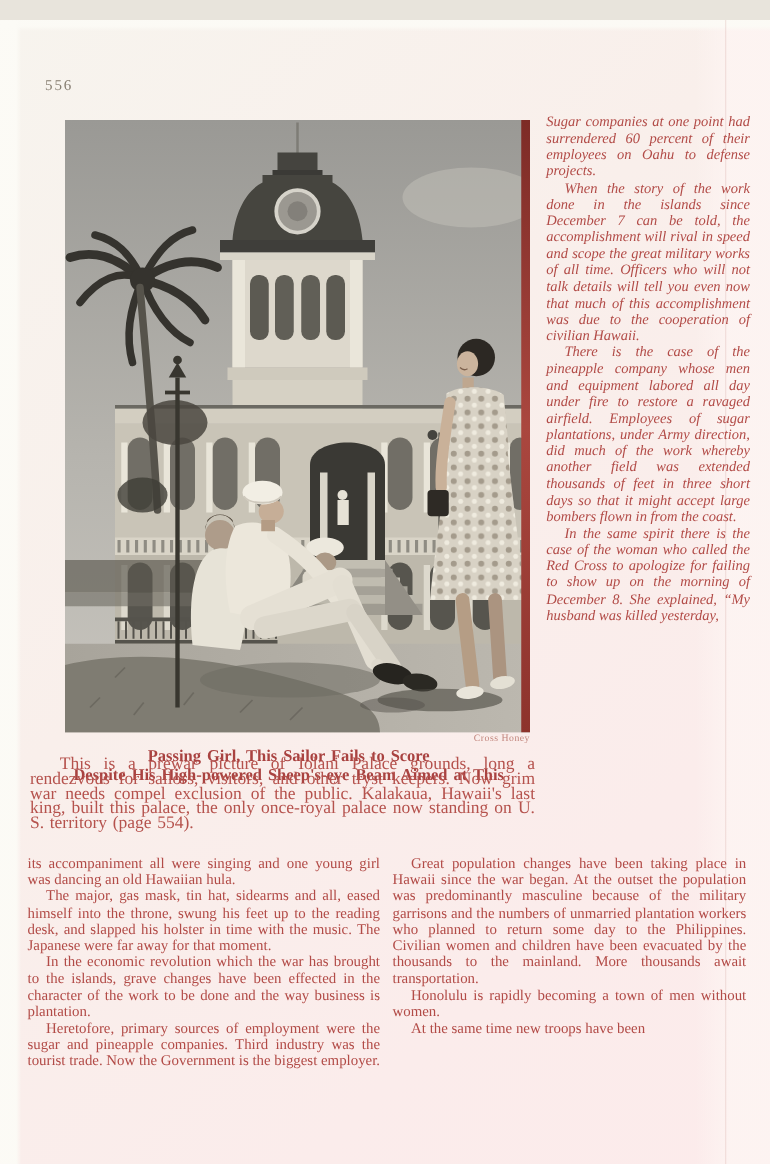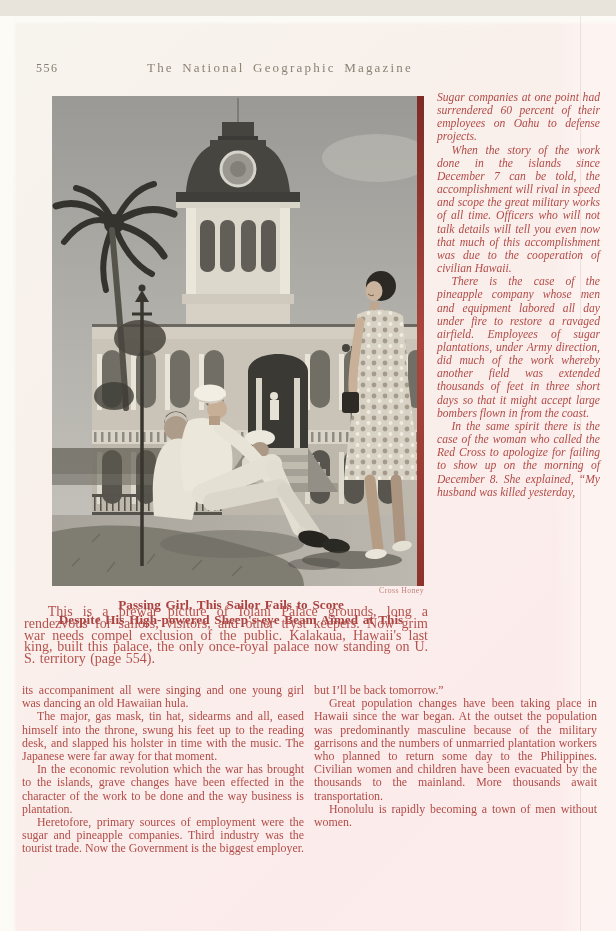--- a/index.html
+++ b/index.html
@@ -35,21 +35,20 @@
   .sub-head{font-weight:bold;text-align:center;text-indent:0;color:#aa403d;
     font-size:12.2px;margin:8px 0 6px 0;word-spacing:1px;}
 </style>
 </head>
 <body>
 
 <div class="page">
   <div class="scan-line"></div>
 
   <div class="pageno">556</div>
-  <div class="header-title">The National Geographic Magazine</div>
 
   <div class="photo">
     <svg viewBox="0 0 372 490" preserveAspectRatio="none">
       <defs>
         <linearGradient id="sky" x1="0" y1="0" x2="0" y2="1">
           <stop offset="0" stop-color="#9a9995"></stop>
           <stop offset="0.55" stop-color="#b6b4ae"></stop>
           <stop offset="1" stop-color="#c8c5be"></stop>
         </linearGradient>
         <linearGradient id="ground" x1="0" y1="0" x2="1" y2="0">
@@ -277,17 +276,17 @@
   </div>
 
   <div class="cols col-left">
     <p>its accompaniment all were singing and one young girl was dancing an old Hawaiian hula.</p>
     <p class="ind">The major, gas mask, tin hat, sidearms and all, eased himself into the throne, swung his feet up to the reading desk, and slapped his holster in time with the music.  The Japanese were far away for that moment.</p>
     <p class="ind">In the economic revolution which the war has brought to the islands, grave changes have been effected in the character of the work to be done and the way business is plantation.</p>
     <p class="ind">Heretofore, primary sources of employment were the sugar and pineapple companies.  Third industry was the tourist trade.  Now the Government is the biggest employer.</p>
   </div>
 
   <div class="cols col-right">
-    <p>but I’ll be back tomorrow.”</p>
     <p class="ind">Great population changes have been taking place in Hawaii since the war began.  At the outset the population was predominantly masculine because of the military garrisons and the numbers of unmarried plantation workers who planned to return some day to the Philippines.  Civilian women and children have been evacuated by the thousands to the mainland.  More thousands await transportation.</p>
     <p class="ind">Honolulu is rapidly becoming a town of men without women.</p>
+    <p class="ind">At the same time new troops have been</p>
   </div>
 </div>
 
 </body></html>

